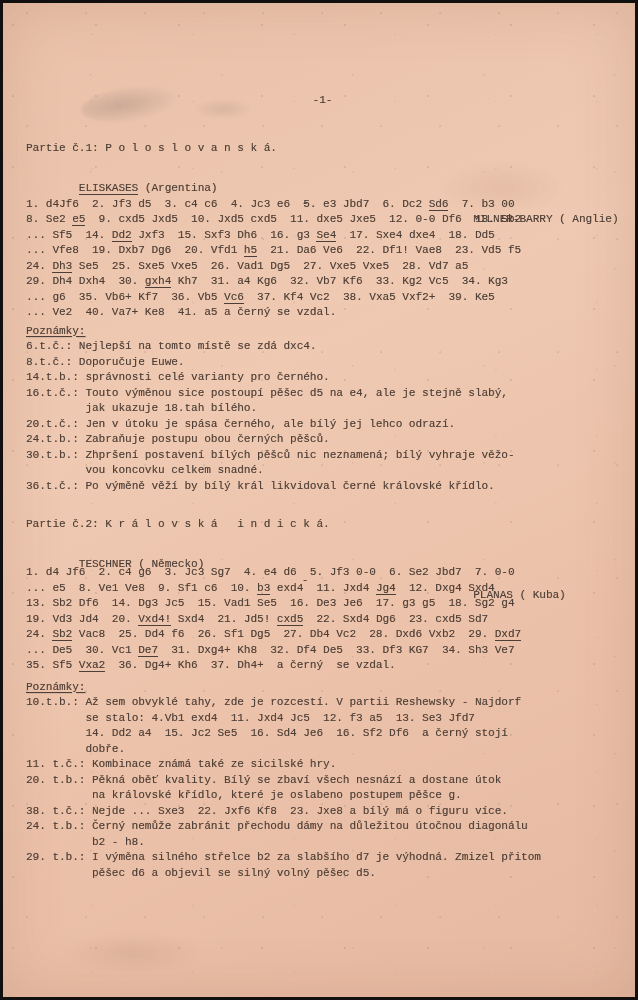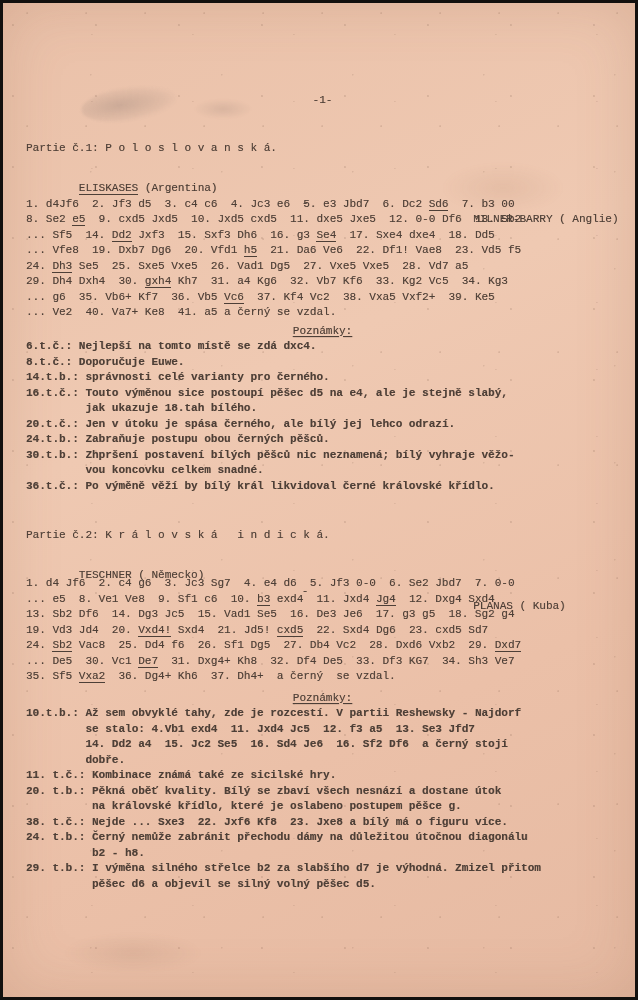--- a/index.html
+++ b/index.html
@@ -43,26 +43,26 @@
   .content{position:relative;padding:0 16px 0 23px;}
   .pagenum{margin-top:90px;text-align:center;white-space:pre;}
   .gtitle{white-space:pre;}
   .g1 .gtitle{margin-top:32px;}
   .players{position:relative;margin-top:9px;height:15.5px;white-space:pre;}
   .players .dash{position:absolute;left:46.5%;}
   .players .pright{position:absolute;left:67.5%;margin-left:47px;}
   .moves{margin-top:16px;}
   .mline{white-space:pre;}
   .u{border-bottom:1px solid #4d3f37;padding-bottom:0;}
-  .nhead{margin-top:3px;text-decoration:underline;text-underline-offset:2px;white-space:pre;text-align:center;}
-  .notes{margin-top:0;font-weight:bold;}
+  .nhead{margin-top:3px;text-decoration:underline;text-underline-offset:2px;white-space:pre;}
+  .notes{margin-top:0;}
   .note{display:flex;align-items:flex-start;}
   .nlabel{white-space:pre;flex:0 0 auto;}
   .nbody{white-space:pre;}
-  .g2 .gtitle{margin-top:34px;}
+  .g2 .gtitle{margin-top:23px;}
   .g2 .moves{margin-top:8px;}
   .g2 .nhead{margin-top:6px;}
 </style>
 </head>
 <body>
 
 <div class="scan">
   <div class="speckles"></div>
   <div class="stain s1"></div>
   <div class="stain s2"></div>

